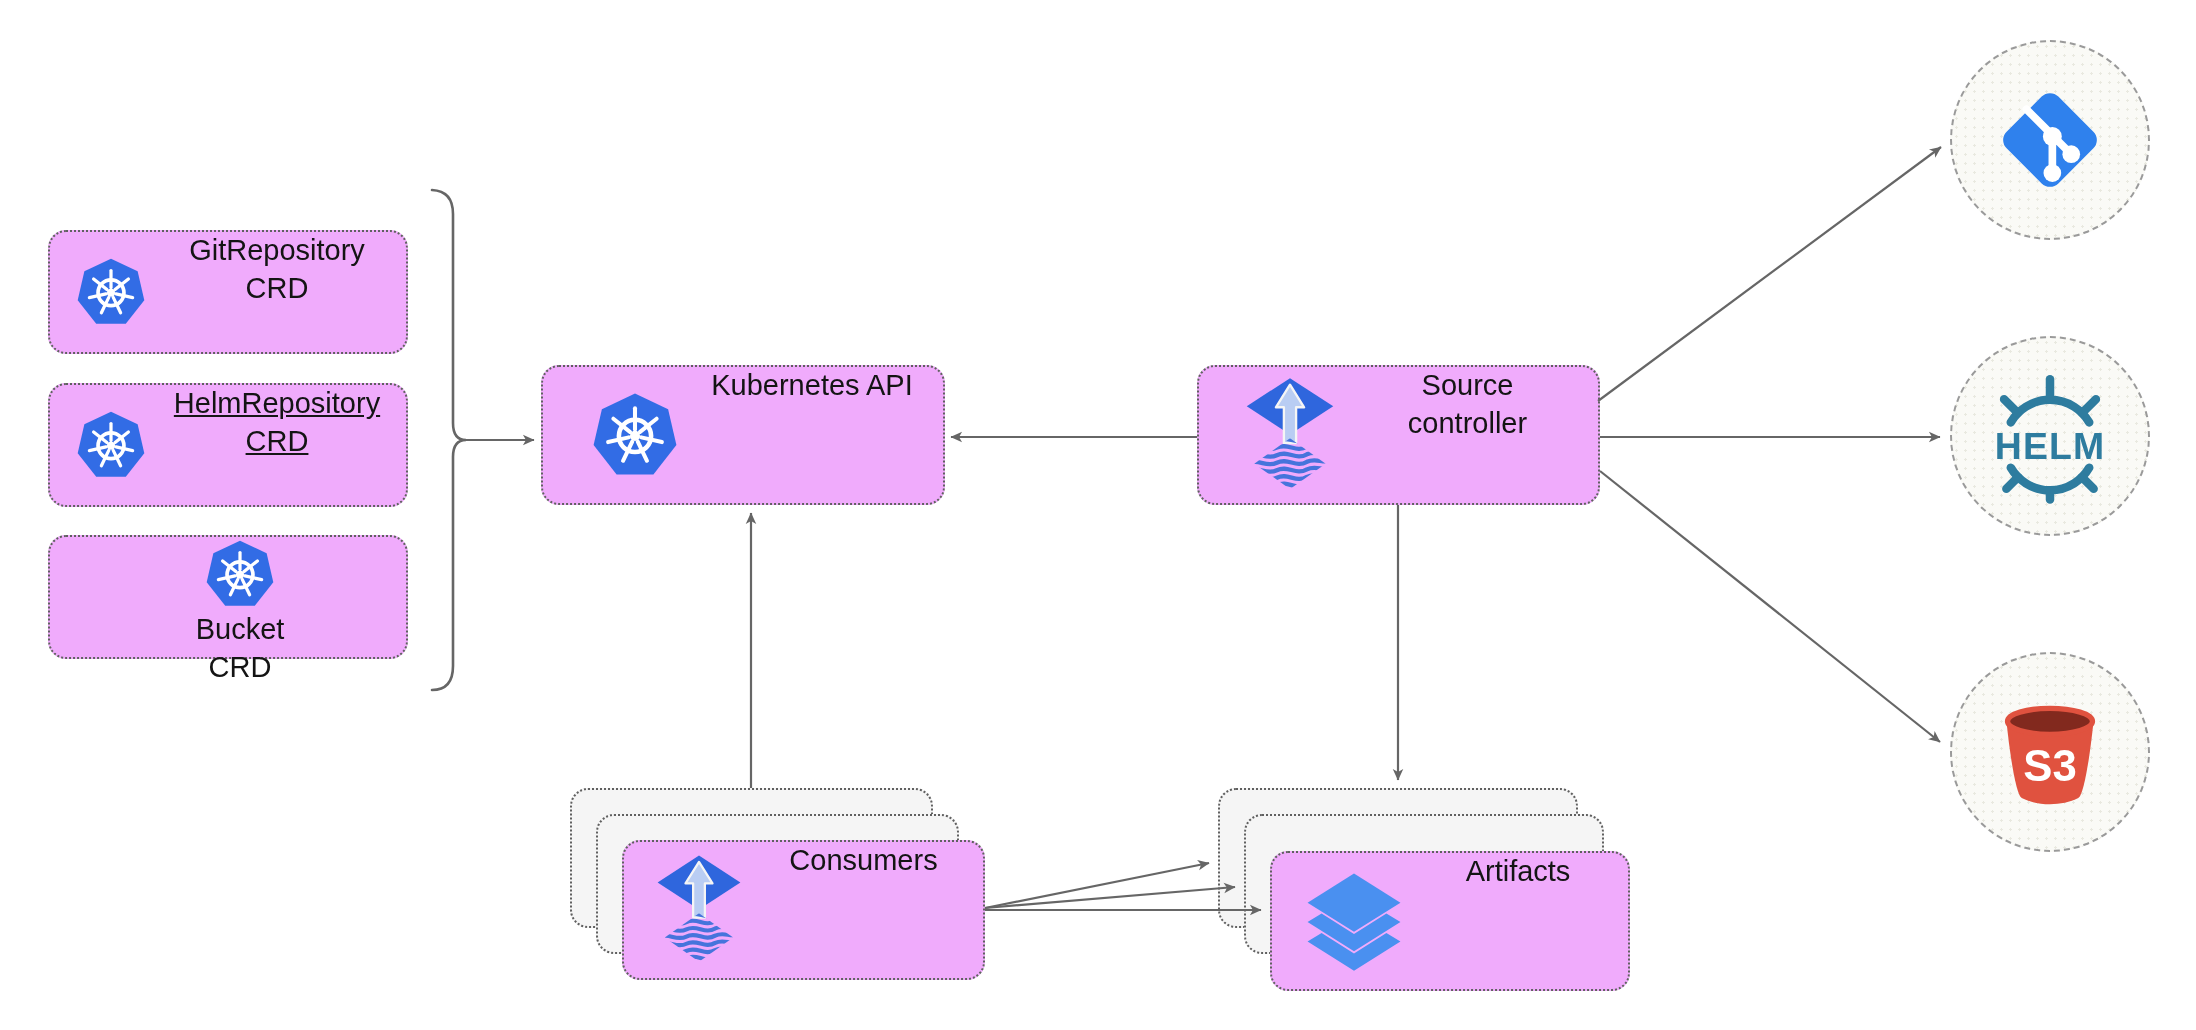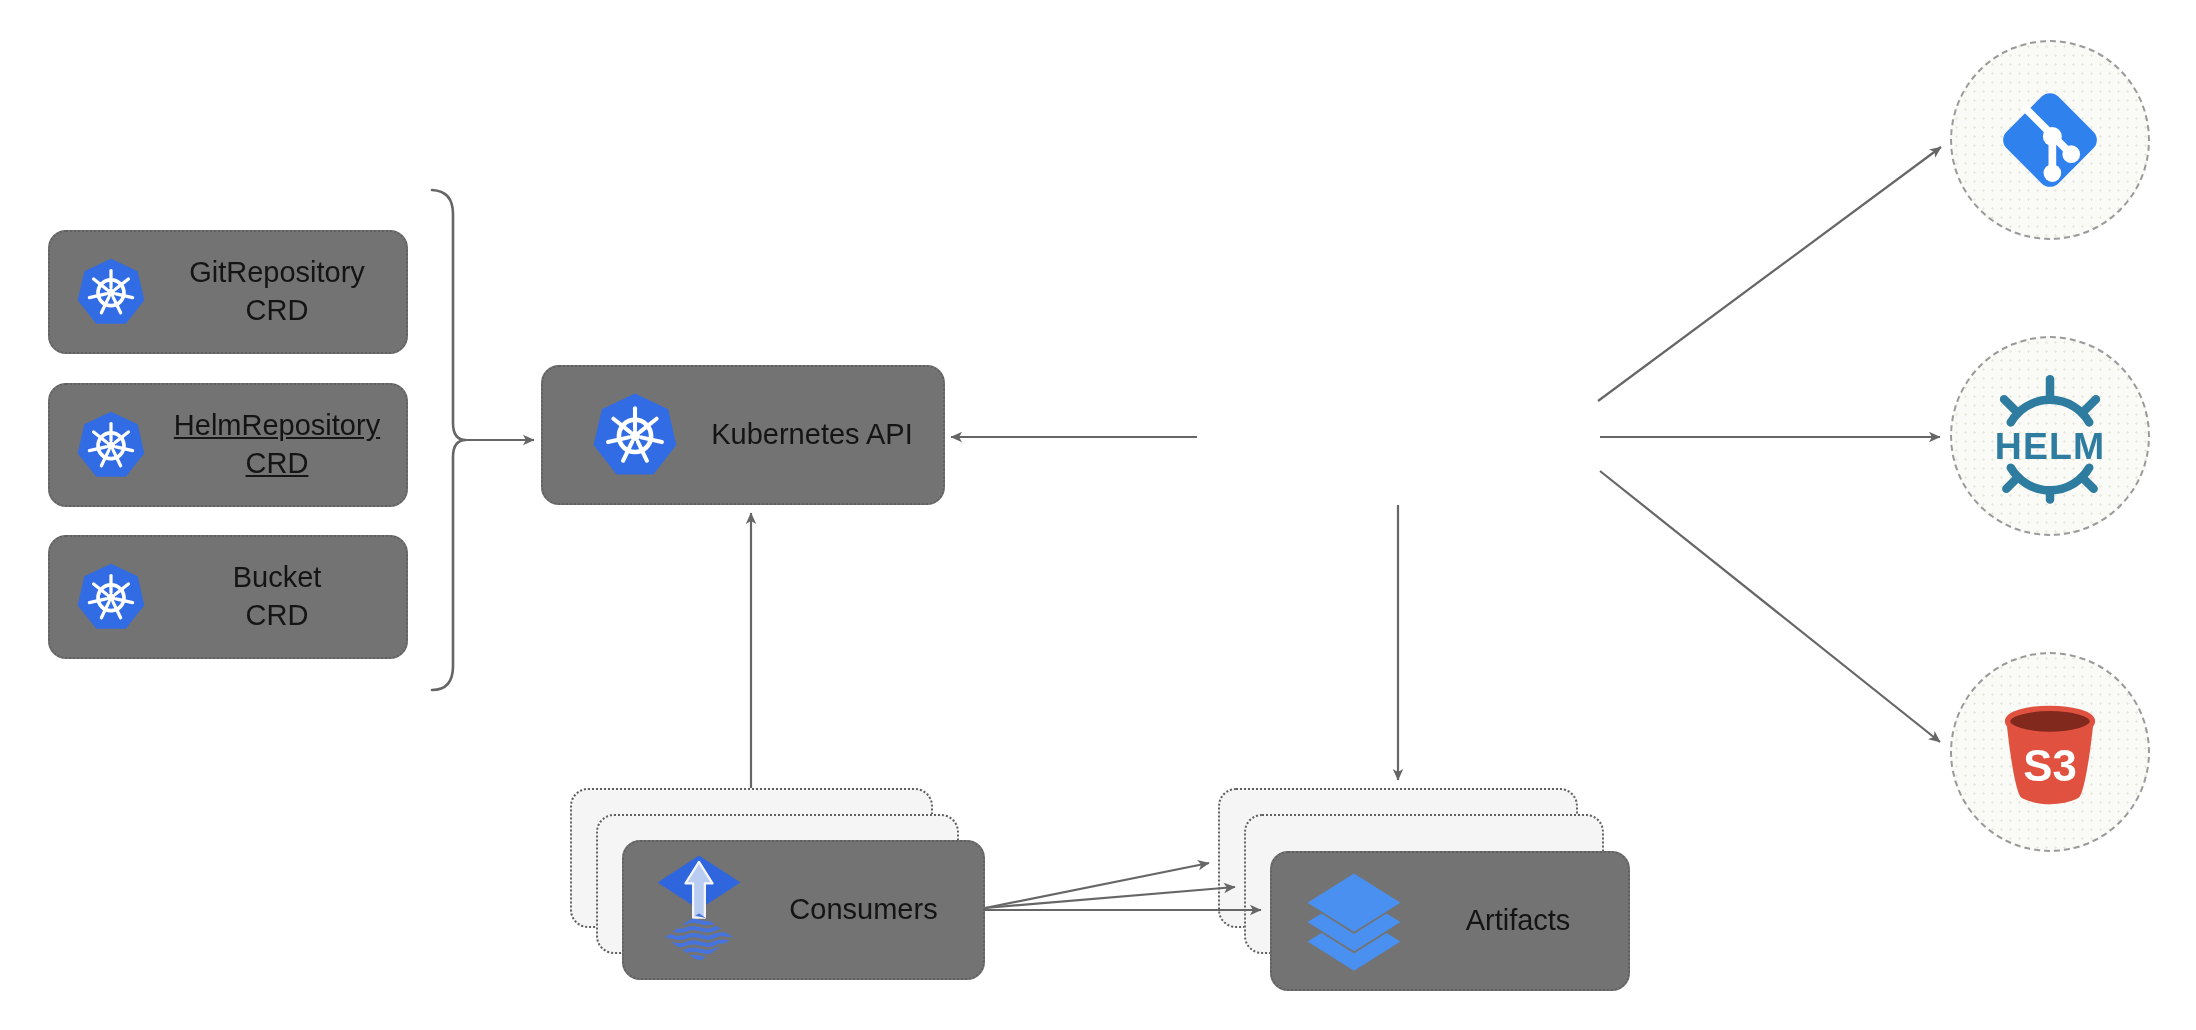--- a/index.html
+++ b/index.html
@@ -1,23 +1,23 @@
 <!DOCTYPE html>
 <html><head>
 <meta charset="utf-8">
 <style>
   html,body{margin:0;padding:0;background:#ffffff;}
   .canvas{
     position:relative;width:2196px;height:1030px;background:#ffffff;overflow:hidden;
     font-family:"Liberation Sans",sans-serif;color:#161616;
   }
   .node{
-    position:absolute;box-sizing:border-box;background:#737373;
+    position:absolute;box-sizing:border-box;background:#f0abfc;
     border:2px dotted #606060;border-radius:18px;
-    display:flex;align-items:center;
+    display:flex;
   }
   .node .icon-wrap{flex:0 0 auto;display:flex;align-items:center;justify-content:center;}
   .node .label{flex:1;text-align:center;font-size:29px;line-height:1.3;color:#141414;}
   .node .label .line{display:block;}
   .label-single{font-size:30px;}
   .stackbox{
     position:absolute;box-sizing:border-box;background:#f5f5f5;
     border:2px dotted #606060;border-radius:18px;
   }
   .endpoint-circle{
@@ -129,41 +129,52 @@
       <svg width="74" height="74" viewBox="0 0 100 100">
           <use href="#sym-k8s"></use>
         </svg>
     </span>
     <div class="label">
       <span class="line">HelmRepository</span>
       <span class="line">CRD</span>
     </div>
   </div>
 
-  <div class="node" style="left:48px;top:535px;width:360px;height:124px;padding-left:24px;">
+  <div class="node" style="left:48px;top:535px;width:360px;height:124px;padding-left:24px;flex-direction:column;">
     <span class="icon-wrap">
       <svg width="74" height="74" viewBox="0 0 100 100">
           <use href="#sym-k8s"></use>
         </svg>
     </span>
     <div class="label">
       <span class="line">Bucket</span>
       <span class="line">CRD</span>
     </div>
   </div>
 
   <div class="node" style="left:541px;top:365px;width:404px;height:140px;padding-left:46px;">
     <span class="icon-wrap">
       <svg width="92" height="92" viewBox="0 0 100 100">
           <use href="#sym-k8s"></use>
         </svg>
     </span>
     <div class="label label-single">Kubernetes API</div>
   </div>
 
+  <div class="node" style="left:1197px;top:365px;width:403px;height:140px;padding-left:44px;">
+    <span class="icon-wrap">
+      <svg width="94" height="118" viewBox="0 0 100 125">
+          <use href="#sym-flux"></use>
+        </svg>
+    </span>
+    <div class="label">
+      <span class="line">Source</span>
+      <span class="line">controller</span>
+    </div>
+  </div>
 
   <div class="stackbox z1" style="left:570px;top:788px;width:363px;height:140px;"></div>
   <div class="stackbox z2" style="left:596px;top:814px;width:363px;height:140px;"></div>
   <div class="node z3" style="left:622px;top:840px;width:363px;height:140px;padding-left:30px;">
     <span class="icon-wrap">
       <svg width="90" height="114" viewBox="0 0 100 125">
           <use href="#sym-flux"></use>
         </svg>
     </span>
     <div class="label label-single">Consumers</div>

